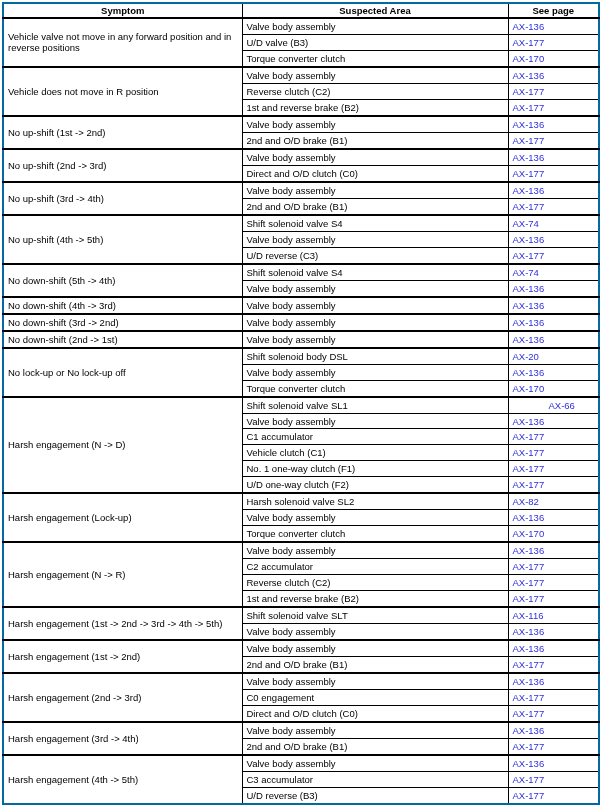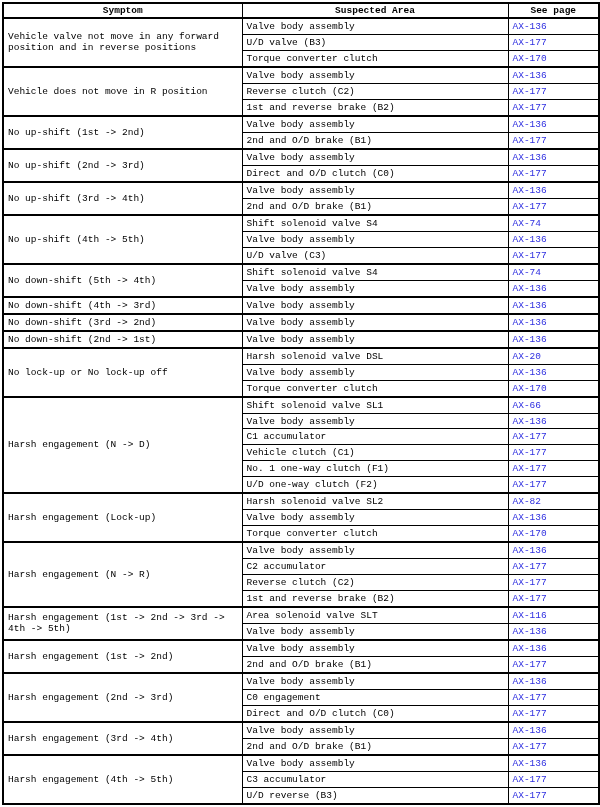--- a/index.html
+++ b/index.html
@@ -29,22 +29,21 @@
 
   th, td {
     border: 1px solid #000000;
     font-size: 9.5px;
     line-height: 11px;
     color: #000000;
     overflow: hidden;
     box-sizing: border-box;
   }
   table.symptom-table {
-    border: 2px solid #000000;
-    font-family: Liberation Mono, monospace;
+    border: 2px solid #0369a1;
   }
   thead tr { height: 13px; }
   thead th {
     font-weight: bold;
     text-align: center;
     vertical-align: middle;
     padding: 1px 2px;
     border-bottom: 2px solid #000000;
   }
   tbody td {
@@ -133,21 +132,21 @@
         <tr class="group-start">
           <td rowspan="3" class="symptom">No up-shift (4th -&gt; 5th)</td>
           <td class="area">Shift solenoid valve S4</td>
           <td class="page-cell"><a class="page-link" style="color: rgb(46, 46, 224);">AX-74</a></td>
         </tr>
         <tr>
           <td class="area">Valve body assembly</td>
           <td class="page-cell"><a class="page-link" style="color: rgb(46, 46, 224);">AX-136</a></td>
         </tr>
         <tr>
-          <td class="area">U/D valve (C3)</td>
+          <td class="area">U/D reverse (C3)</td>
           <td class="page-cell"><a class="page-link" style="color: rgb(46, 46, 224);">AX-177</a></td>
         </tr>
         <tr class="group-start">
           <td rowspan="2" class="symptom">No down-shift (5th -&gt; 4th)</td>
           <td class="area">Shift solenoid valve S4</td>
           <td class="page-cell"><a class="page-link" style="color: rgb(46, 46, 224);">AX-74</a></td>
         </tr>
         <tr>
           <td class="area">Valve body assembly</td>
           <td class="page-cell"><a class="page-link" style="color: rgb(46, 46, 224);">AX-136</a></td>
@@ -162,35 +161,35 @@
           <td class="area">Valve body assembly</td>
           <td class="page-cell"><a class="page-link" style="color: rgb(46, 46, 224);">AX-136</a></td>
         </tr>
         <tr class="group-start">
           <td rowspan="1" class="symptom">No down-shift (2nd -&gt; 1st)</td>
           <td class="area">Valve body assembly</td>
           <td class="page-cell"><a class="page-link" style="color: rgb(46, 46, 224);">AX-136</a></td>
         </tr>
         <tr class="group-start">
           <td rowspan="3" class="symptom">No lock-up or No lock-up off</td>
-          <td class="area">Harsh solenoid valve DSL</td>
+          <td class="area">Shift solenoid body DSL</td>
           <td class="page-cell"><a class="page-link" style="color: rgb(46, 46, 224);">AX-20</a></td>
         </tr>
         <tr>
           <td class="area">Valve body assembly</td>
           <td class="page-cell"><a class="page-link" style="color: rgb(46, 46, 224);">AX-136</a></td>
         </tr>
         <tr>
           <td class="area">Torque converter clutch</td>
           <td class="page-cell"><a class="page-link" style="color: rgb(46, 46, 224);">AX-170</a></td>
         </tr>
         <tr class="group-start">
           <td rowspan="6" class="symptom">Harsh engagement (N -&gt; D)</td>
           <td class="area">Shift solenoid valve SL1</td>
-          <td class="page-cell"><a class="page-link" style="color: rgb(46, 46, 224);">AX-66</a></td>
+          <td class="page-cell"><a class="page-link" style="color: rgb(46, 46, 224); margin-left: 36px;">AX-66</a></td>
         </tr>
         <tr>
           <td class="area">Valve body assembly</td>
           <td class="page-cell"><a class="page-link" style="color: rgb(46, 46, 224);">AX-136</a></td>
         </tr>
         <tr>
           <td class="area">C1 accumulator</td>
           <td class="page-cell"><a class="page-link" style="color: rgb(46, 46, 224);">AX-177</a></td>
         </tr>
         <tr>
@@ -230,21 +229,21 @@
         <tr>
           <td class="area">Reverse clutch (C2)</td>
           <td class="page-cell"><a class="page-link" style="color: rgb(46, 46, 224);">AX-177</a></td>
         </tr>
         <tr>
           <td class="area">1st and reverse brake (B2)</td>
           <td class="page-cell"><a class="page-link" style="color: rgb(46, 46, 224);">AX-177</a></td>
         </tr>
         <tr class="group-start">
           <td rowspan="2" class="symptom">Harsh engagement (1st -&gt; 2nd -&gt; 3rd -&gt; 4th -&gt; 5th)</td>
-          <td class="area">Area solenoid valve SLT</td>
+          <td class="area">Shift solenoid valve SLT</td>
           <td class="page-cell"><a class="page-link" style="color: rgb(46, 46, 224);">AX-116</a></td>
         </tr>
         <tr>
           <td class="area">Valve body assembly</td>
           <td class="page-cell"><a class="page-link" style="color: rgb(46, 46, 224);">AX-136</a></td>
         </tr>
         <tr class="group-start">
           <td rowspan="2" class="symptom">Harsh engagement (1st -&gt; 2nd)</td>
           <td class="area">Valve body assembly</td>
           <td class="page-cell"><a class="page-link" style="color: rgb(46, 46, 224);">AX-136</a></td>

